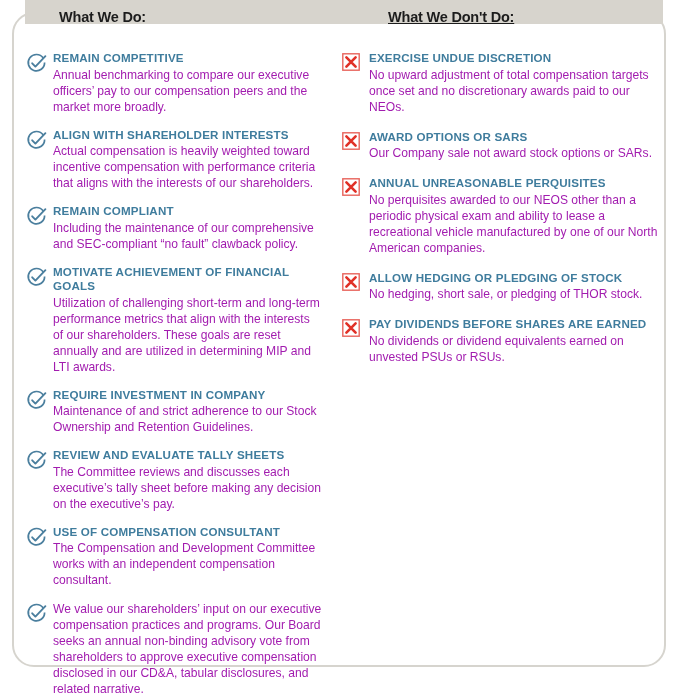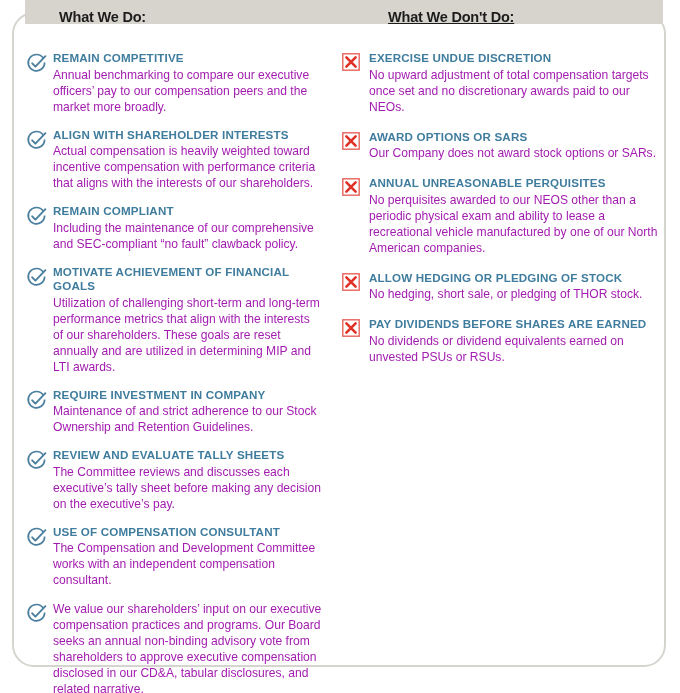--- a/index.html
+++ b/index.html
@@ -226,21 +226,21 @@
             <div class="item-desc">No upward adjustment of total compensation targets once set and no discretionary awards paid to our NEOs.</div>
           </span>
         </div>
         <div class="item">
           <span class="icon-wrap"><span class="x-icon"><svg width="18" height="18" viewBox="0 0 18 18">
                 <rect x="0.8" y="0.8" width="16.4" height="16.4" fill="#ffffff" stroke="#e8645c" stroke-width="1.4"></rect>
                 <path d="M4.4 4.4 L13.6 13.6 M13.6 4.4 L4.4 13.6" stroke="#e03127" stroke-width="2.6" stroke-linecap="round"></path>
               </svg></span></span>
           <span class="body">
             <div class="item-title">AWARD OPTIONS OR SARS</div>
-            <div class="item-desc">Our Company does not award stock options or SARs.</div>
+            <div class="item-desc">Our Company sale not award stock options or SARs.</div>
           </span>
         </div>
         <div class="item">
           <span class="icon-wrap"><span class="x-icon"><svg width="18" height="18" viewBox="0 0 18 18">
                 <rect x="0.8" y="0.8" width="16.4" height="16.4" fill="#ffffff" stroke="#e8645c" stroke-width="1.4"></rect>
                 <path d="M4.4 4.4 L13.6 13.6 M13.6 4.4 L4.4 13.6" stroke="#e03127" stroke-width="2.6" stroke-linecap="round"></path>
               </svg></span></span>
           <span class="body">
             <div class="item-title">ANNUAL UNREASONABLE PERQUISITES</div>
             <div class="item-desc">No perquisites awarded to our NEOS other than a periodic physical exam and ability to lease a recreational vehicle manufactured by one of our North American companies.</div>

